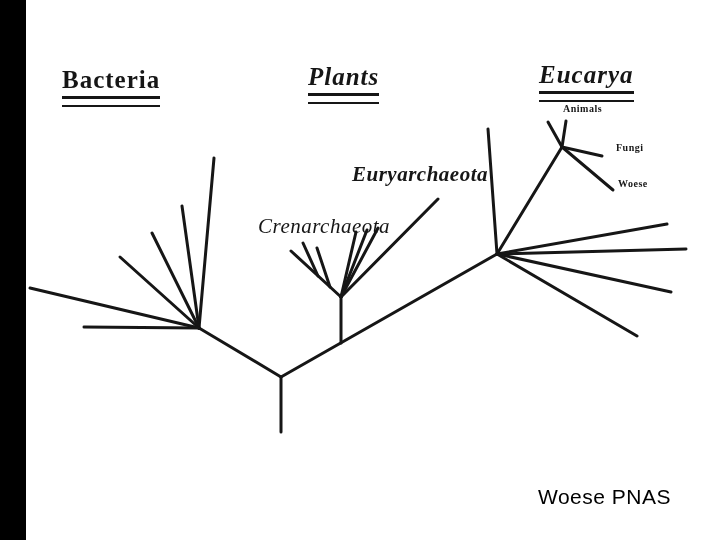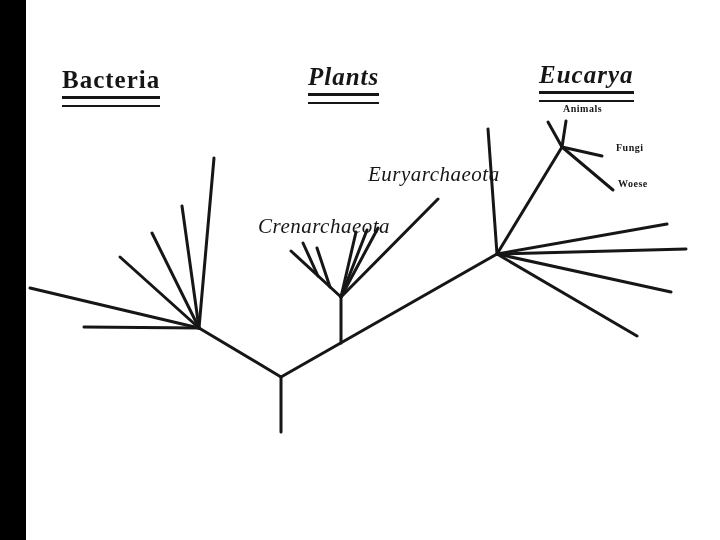--- a/index.html
+++ b/index.html
@@ -25,21 +25,21 @@
   .domain{font-size:25px;font-weight:bold;letter-spacing:1px;}
   .domain .u-outer{display:inline-block;border-bottom:2px solid var(--ink);padding-bottom:6px;}
   .domain .u-inner{display:inline-block;border-bottom:3px solid var(--ink);padding-bottom:2px;}
   .italic{font-style:italic;}
 
   .lbl-bacteria{left:62px;top:66px;}
   .lbl-archaea{left:308px;top:63px;}
   .lbl-eucarya{left:539px;top:61px;}
 
   .clade{font-size:21px;font-style:italic;letter-spacing:0.5px;}
-  .lbl-euryarchaeota{left:368px;top:162px;}
+  .lbl-euryarchaeota{left:352px;top:162px;font-weight:bold;}
   .lbl-crenarchaeota{left:218px;top:214px;margin-left:40px;}
 
   .tip{font-size:10px;font-weight:bold;letter-spacing:0.5px;}
   .lbl-animals{left:563px;top:103px;}
   .lbl-fungi{left:616px;top:142px;}
   .lbl-plants{left:618px;top:178px;}
 
   .credit{
     left:538px;top:485px;
     font-family:"Liberation Sans", sans-serif;
@@ -112,14 +112,15 @@
   <div class="lbl clade lbl-euryarchaeota">Euryarchaeota</div>
 
   <div class="lbl clade lbl-crenarchaeota">Crenarchaeota</div>
 
   <div class="lbl tip lbl-animals">Animals</div>
 
   <div class="lbl tip lbl-fungi">Fungi</div>
 
   <div class="lbl tip lbl-plants">Woese</div>
 
+  <div class="lbl credit">Woese PNAS</div>
 
 </div>
 
 </body></html>

